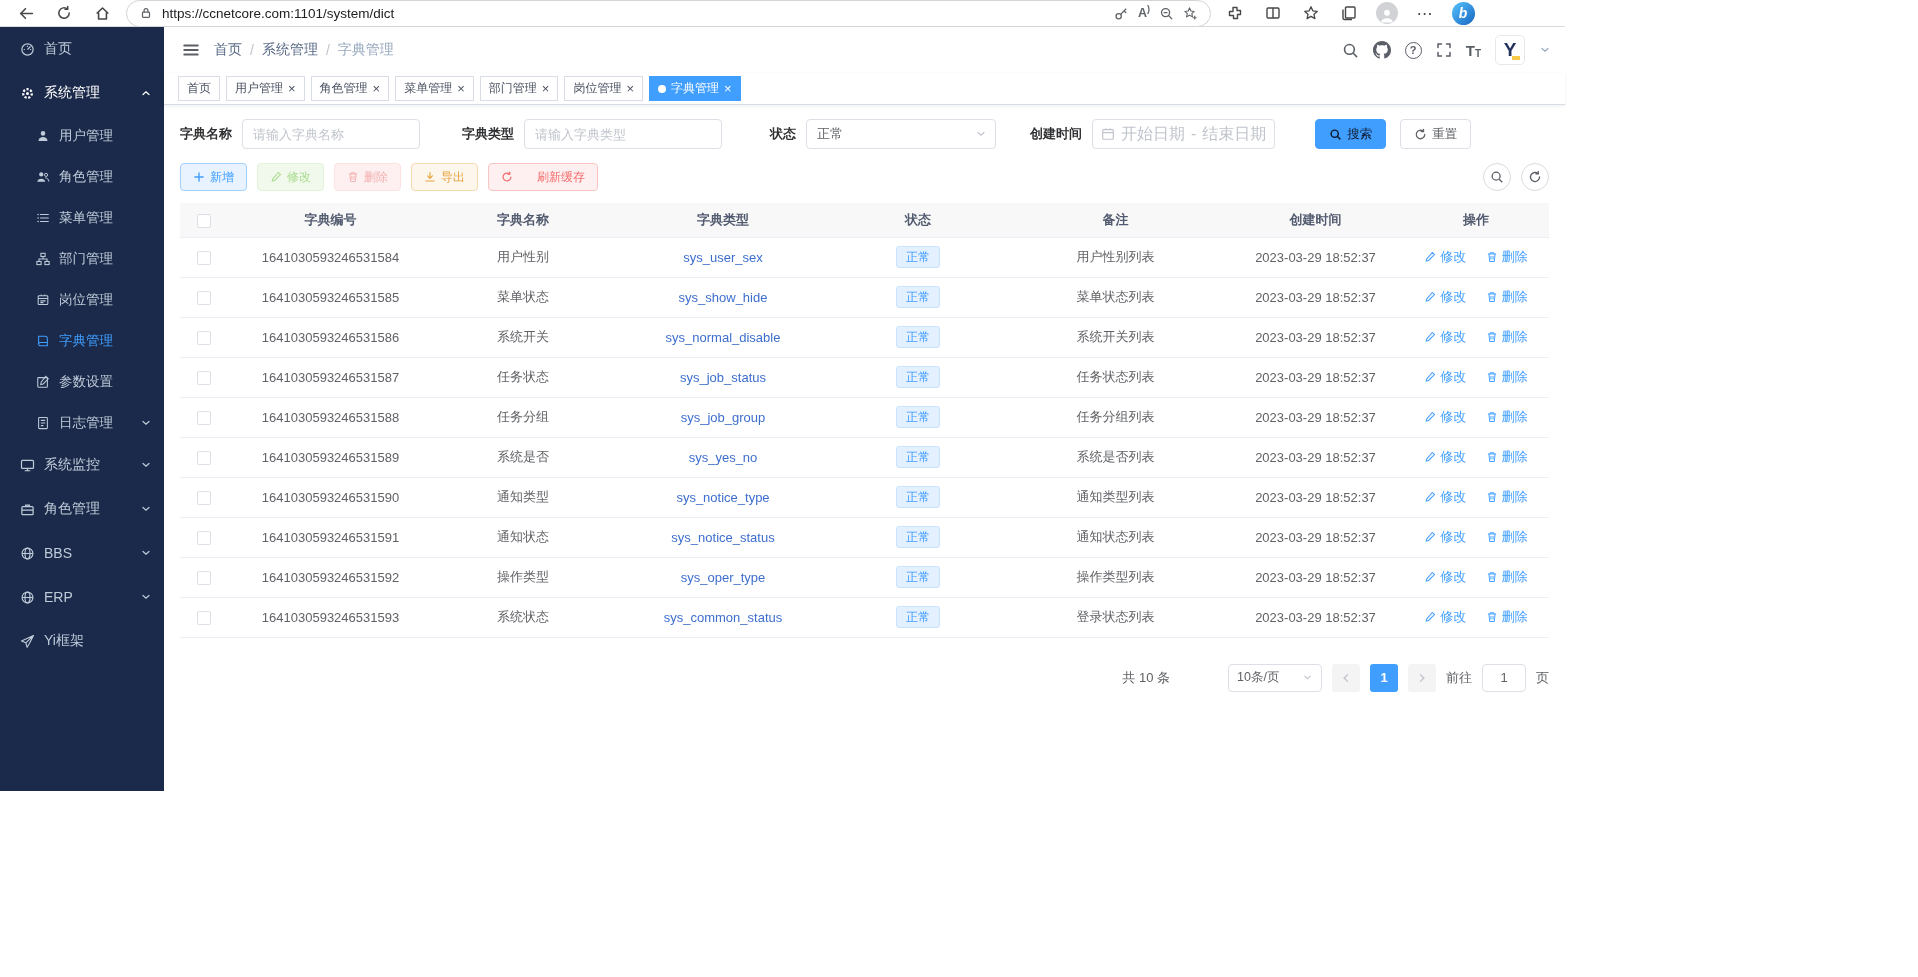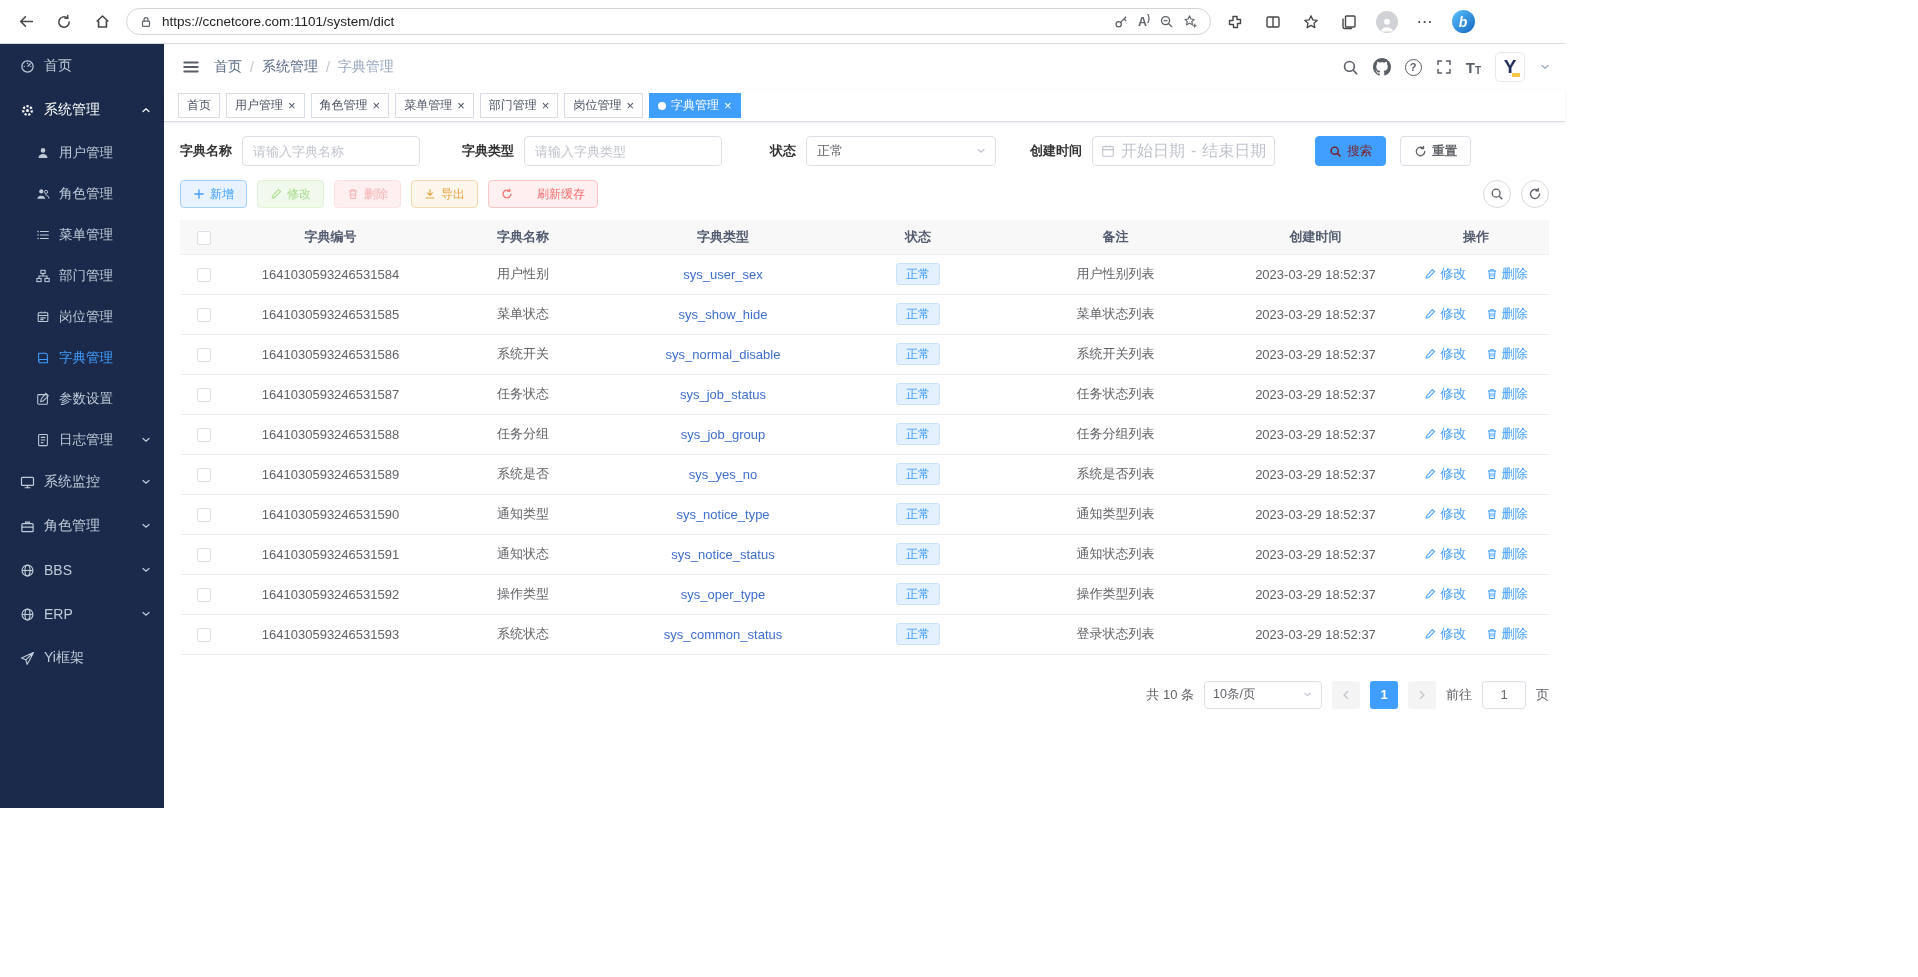--- a/index.html
+++ b/index.html
@@ -3,21 +3,21 @@
 <meta charset="utf-8">
 <style>
   * { box-sizing: border-box; margin: 0; padding: 0; }
   html,body { width:1918px; height:977px; background:#ffffff; overflow:hidden;
     font-family:"Liberation Sans","DejaVu Sans",sans-serif; font-size:13px; color:#333; }
   svg { display:block; }
 
   .window { position:absolute; left:0; top:0; width:1565px; height:800px; background:#fff; }
 
   
-  .chrome { height:44px; display:flex; align-items:center; gap:10px; padding:0 12px;
+  .chrome { height:27px; display:flex; align-items:center; gap:10px; padding:0 12px;
     background:#ffffff; border-bottom:1px solid #dadada; }
   .chrome-btn { width:28px; height:28px; border-radius:5px; display:flex; align-items:center;
     justify-content:center; color:#474747; flex:0 0 auto; cursor:pointer; }
   .urlbar { flex:1 1 auto; height:27px; border:1px solid #d4d4d4; border-radius:14px;
     display:flex; align-items:center; gap:9px; padding:0 12px; background:#fff; max-width:1085px; }
   .url-input { flex:1 1 auto; border:none; outline:none; background:transparent;
     font-family:inherit; font-size:13.5px; color:#202124; }
   .pill-ic { color:#5f6368; flex:0 0 auto; display:flex; align-items:center; cursor:pointer; }
   .read-aloud { font-size:12.5px; color:#5f6368; font-weight:bold; display:flex; align-items:flex-start; }
   .read-aloud .paren { font-size:9px; margin-top:-2px; }
@@ -79,22 +79,22 @@
   .f-input { height:30px; border:1px solid #dcdfe6; border-radius:4px; padding:0 10px;
     font-family:inherit; font-size:13px; color:#606266; outline:none; }
   .f-input::placeholder { color:#c0c4cc; }
   .f-select { height:30px; border:1px solid #dcdfe6; border-radius:4px; padding:0 8px 0 10px;
     display:flex; align-items:center; justify-content:space-between; color:#606266; cursor:pointer; background:#fff; }
   .f-dates { height:30px; border:1px solid #dcdfe6; border-radius:4px; padding:0 8px;
     display:flex; align-items:center; gap:6px; color:#c0c4cc; background:#fff; }
   .f-dates .ph { font-size:16px; white-space:nowrap; }
   .btn { height:30px; border-radius:4px; display:inline-flex; align-items:center; gap:5px;
     padding:0 13px; font-size:12.5px; cursor:pointer; border:1px solid transparent; white-space:nowrap; }
-  .btn-primary { background:#409eff; border-color:#409eff; color:#7f1d1d; }
-  .btn-plain { background:#fff; border-color:#dcdfe6; color:#606266;font-weight:bold; }
+  .btn-primary { background:#409eff; border-color:#409eff; color:#0f172a; }
+  .btn-plain { background:#fff; border-color:#dcdfe6; color:#606266; }
 
   
   .toolbar { display:flex; align-items:center; gap:10px; margin-top:14px; }
   .btn-sm { height:28px; padding:0 12px; font-size:12px; }
   .btn-add { background:#e8f3ff; border-color:#a3d0ff; color:#409eff; }
   .btn-edit-dis { background:#f0f9eb; border-color:#e1f3d8; color:#a9dc8e; cursor:not-allowed; }
   .btn-del-dis { background:#fef0f0; border-color:#fde2e2; color:#f4b0b0; cursor:not-allowed; }
   .btn-export { background:#fdf6ec; border-color:#f5dab1; color:#e6a23c; }
   .btn-cache { background:#fef0f0; border-color:#fbc4c4; color:#f56c6c;gap:24px; }
   .toolbar-right { margin-left:auto; display:flex; align-items:center; gap:10px; }
@@ -112,23 +112,23 @@
     border-radius:2px; background:#fff; vertical-align:middle; cursor:pointer; }
   .type-link { color:#3d6ece; cursor:pointer; text-decoration:none; }
   .tag-status { display:inline-block; padding:0 9px; height:22px; line-height:20px; font-size:12px;
     background:#e3f0ff; border:1px solid #c9e2ff; color:#3f9bff; border-radius:3px; }
   .action-link { display:inline-flex; align-items:center; gap:4px; color:#409eff; font-size:13px;
     cursor:pointer; margin:0 8px; text-decoration:none; }
 
   
   .pagination { display:flex; align-items:center; justify-content:flex-end; gap:10px;
     padding:26px 0 20px; color:#606266; font-size:13px; }
-  .page-size { width:118px; height:28px; border:1px solid #dcdfe6; border-radius:4px;
+  .page-size { width:94px; height:28px; border:1px solid #dcdfe6; border-radius:4px;
     display:flex; align-items:center; justify-content:space-between; padding:0 8px;
-    color:#606266; font-size:12.5px; cursor:pointer; background:#fff; }
+    color:#606266; font-size:12.5px; cursor:pointer; background:#fff;margin-left:48px; }
   .page-btn { width:28px; height:28px; background:#f4f4f5; border-radius:3px; display:flex;
     align-items:center; justify-content:center; color:#c0c4cc; cursor:pointer; }
   .page-num { width:28px; height:28px; background:#409eff; color:#fff; border-radius:3px;
     display:flex; align-items:center; justify-content:center; font-weight:bold; cursor:pointer; }
   .goto-input { width:44px; height:28px; border:1px solid #dcdfe6; border-radius:4px;
     text-align:center; font-family:inherit; font-size:13px; color:#606266; outline:none; }
 </style>
 </head>
 <body>
 

